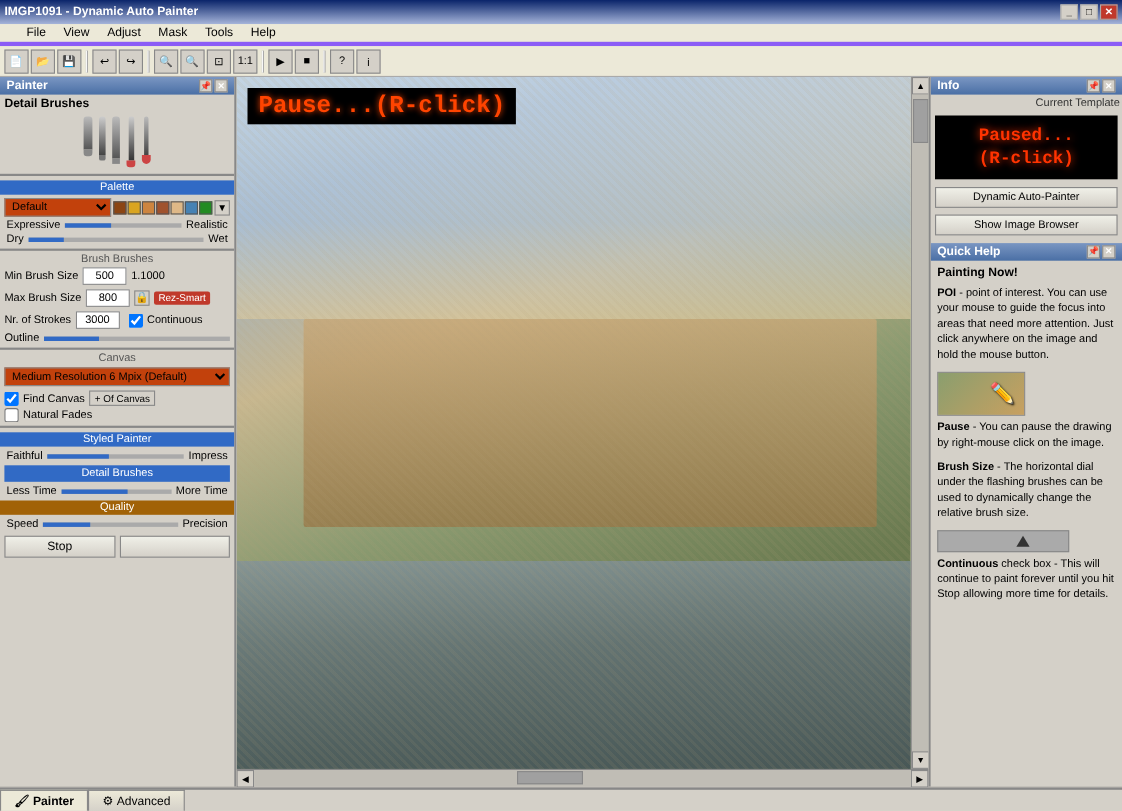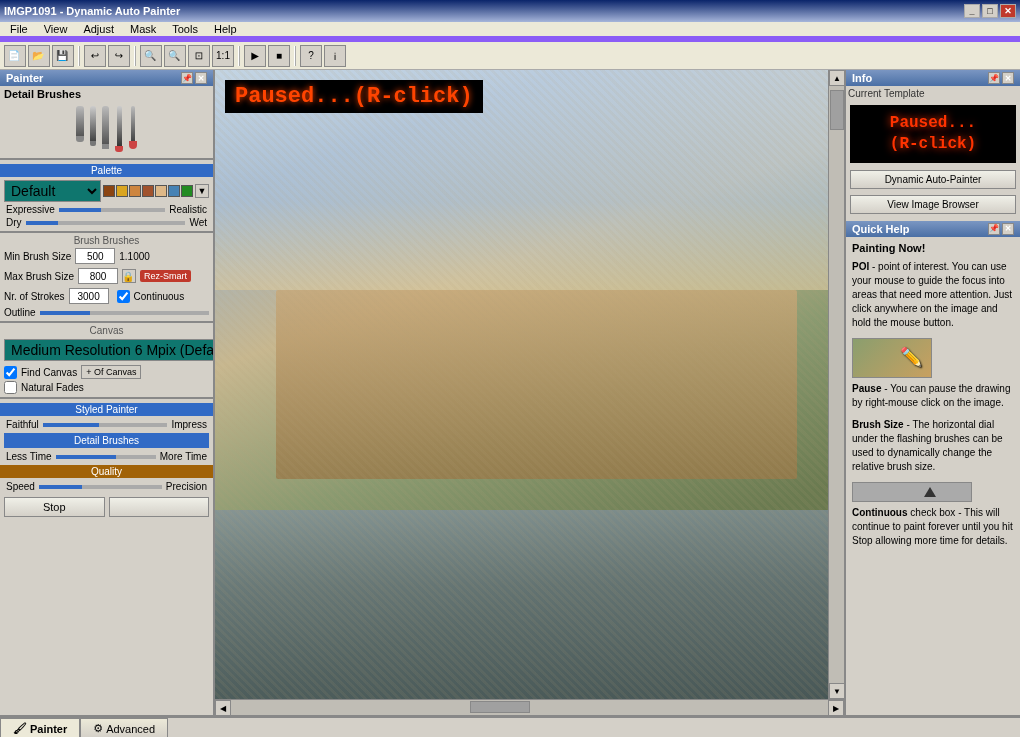--- a/index.html
+++ b/index.html
@@ -37,22 +37,22 @@
       color: #000;
     }
     .title-btn.close { background: #c0392b; color: white; }
 
     
     .menu-bar {
       background: #ece9d8;
       height: 20px;
       display: flex;
       align-items: center;
-      border-bottom: 6px solid #8b5cf6;
-      padding: 0 2px;
+      border-bottom: 4px solid #8b5cf6;
+      padding: 0 16px;
     }
     .menu-item {
       padding: 2px 8px;
       cursor: pointer;
       font-size: 11px;
     }
 
     
     .toolbar {
       background: #ece9d8;
@@ -131,23 +131,23 @@
       padding: 1px;
       margin: 2px 0;
     }
     .palette-dropdown {
       display: flex;
       align-items: center;
       padding: 1px 4px;
       gap: 2px;
     }
     .select-box {
-      background: #0f766e;
-      border: 1px solid #888;
-      font-size: 14px;
+      background: #c2410c;
+      border: 1px solid #888;
+      font-size: 10px;
       padding: 1px 2px;
       flex: 1;
     }
     .color-swatches {
       display: flex;
       gap: 1px;
     }
     .swatch {
       width: 12px; height: 12px;
       border: 1px solid #555;
@@ -294,21 +294,21 @@
       font-weight: bold;
       font-size: 11px;
       padding: 2px 6px;
       display: flex;
       justify-content: space-between;
       align-items: center;
     }
 
     .current-template-label {
       font-size: 10px;
-      text-align: left;
+      text-align: right;
       padding: 2px;
       color: #333;
     }
 
     .paused-display {
       background: black;
       margin: 4px;
       padding: 8px 4px;
       text-align: center;
     }
@@ -689,21 +689,21 @@
 
             <div style="position:absolute; bottom:35%; left:10%; right:5%; height:30%; background:linear-gradient(to bottom, #c8a878 0%, #b09060 50%, #987848 100%); opacity:0.8; border-radius:2px;"></div>
 
             <div style="position:absolute; top:0; left:0; right:0; height:35%; background:linear-gradient(to bottom, #c8d8e8 0%, #b0c4d8 60%, #d8c8a0 100%); opacity:0.7;"></div>
 
             <div style="position:absolute; bottom:0; left:0; right:0; height:30%; background:linear-gradient(to bottom, #8090a0 0%, #607080 40%, #405060 100%); opacity:0.7;"></div>
 
             <div style="position:absolute; inset:0; background: repeating-linear-gradient(45deg, transparent, transparent 3px, rgba(180,160,120,0.1) 3px, rgba(180,160,120,0.1) 6px);"></div>
 
             <div class="paused-overlay">
-              <div class="paused-text">Paused...(R-click)</div>
+              <div class="paused-text">Pause...(R-click)</div>
             </div>
           </div>
         </div>
 
         <div class="scrollbar-v">
           <div class="scrollbar-v-btn">▲</div>
           <div class="scrollbar-v-track">
             <div class="scrollbar-v-thumb"></div>
           </div>
           <div class="scrollbar-v-btn">▼</div>
@@ -730,21 +730,21 @@
     </div>
 
     <div class="current-template-label">Current Template</div>
 
     <div class="paused-display">
       <div class="paused-display-text">Paused...</div>
       <div class="paused-display-text">(R-click)</div>
     </div>
 
     <button class="info-btn">Dynamic Auto-Painter</button>
-    <button class="info-btn">View Image Browser</button>
+    <button class="info-btn">Show Image Browser</button>
 
     <div class="quick-help-header">
       <span>Quick Help</span>
       <div style="display:flex; gap:2px;">
         <div style="width:12px; height:12px; background:#d4d0c8; border:1px solid #888; cursor:pointer; font-size:8px; display:flex; align-items:center; justify-content:center;">📌</div>
         <div style="width:12px; height:12px; background:#d4d0c8; border:1px solid #888; cursor:pointer; font-size:8px; display:flex; align-items:center; justify-content:center;">✕</div>
       </div>
     </div>
 
     <div class="quick-help-content">

